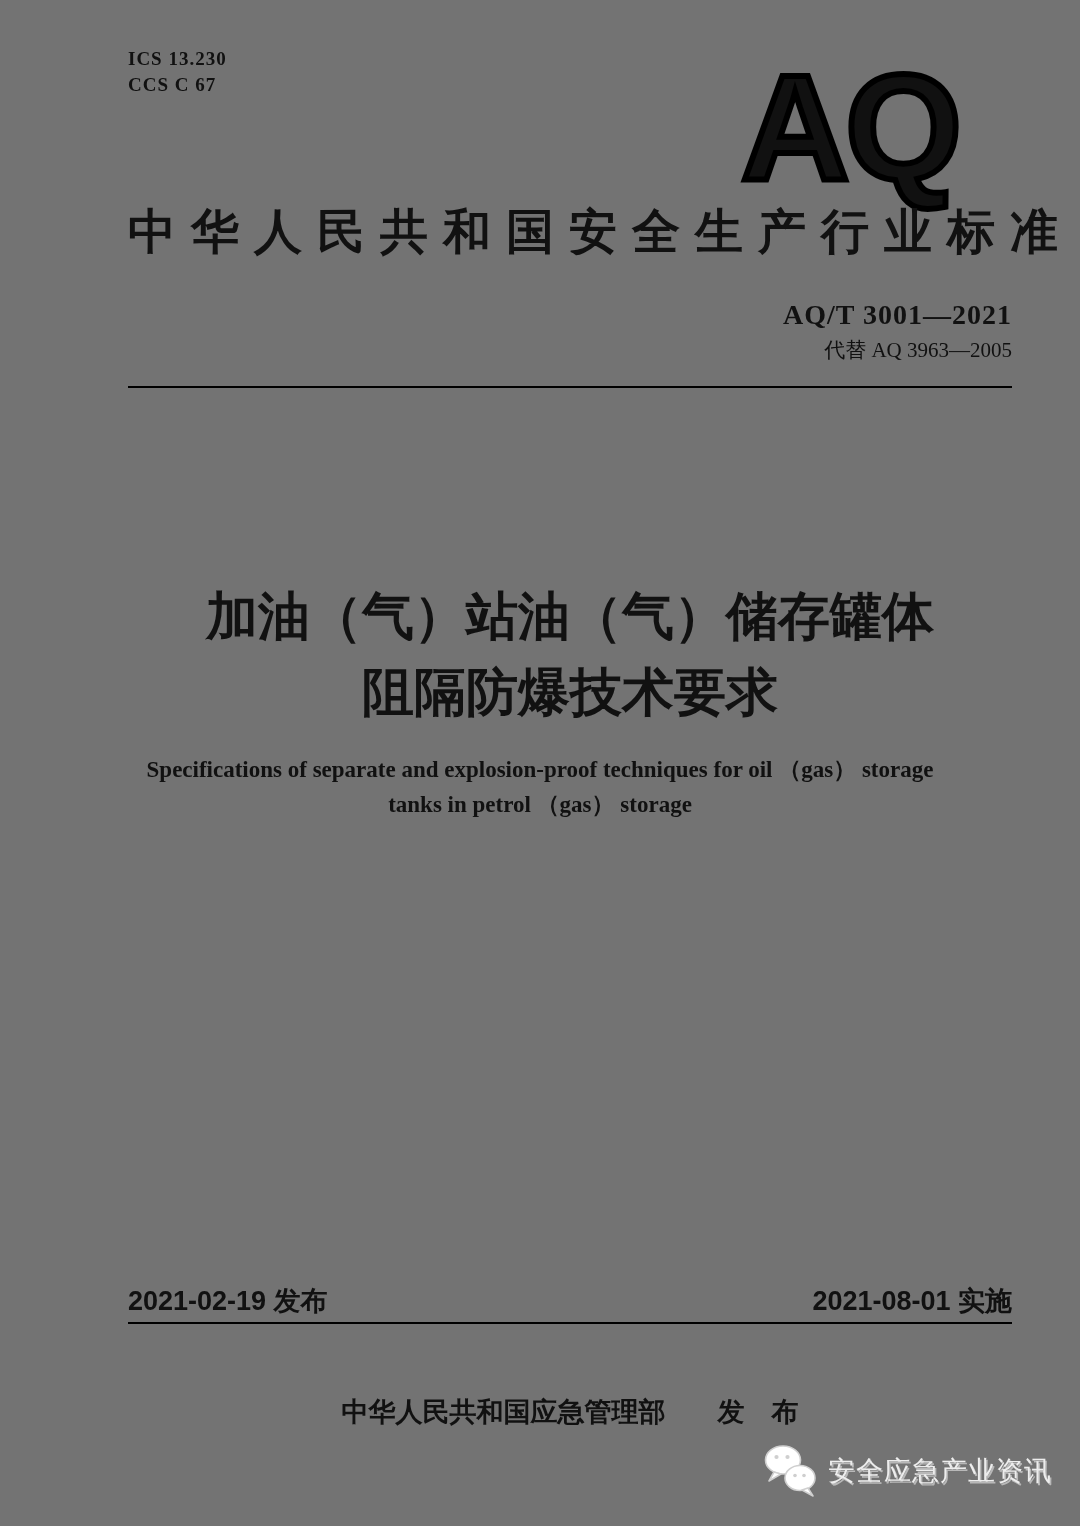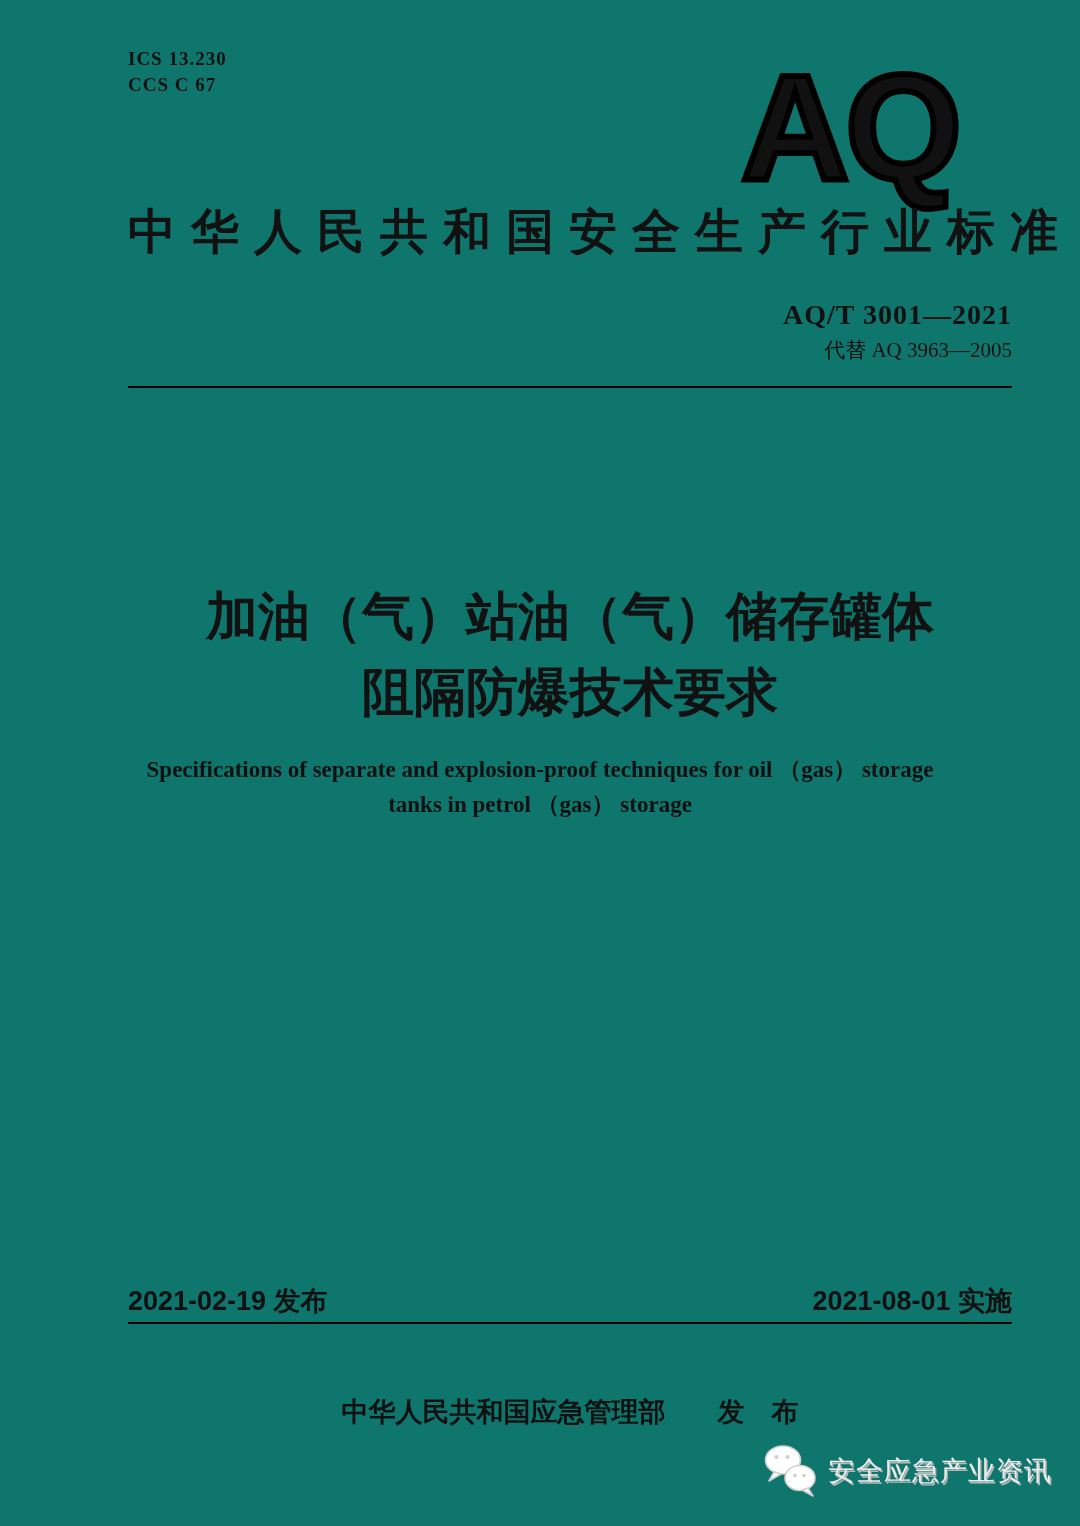--- a/index.html
+++ b/index.html
@@ -1,20 +1,20 @@
 <!DOCTYPE html>
 <html><head>
 <meta charset="utf-8">
 <style>
   html,body{margin:0;padding:0;background:#e9e9e9;}
   .page{
     position:relative;
     width:1080px;height:1526px;
     margin:0 auto;
-    background:#0f766e;
+    background:#737373;
     overflow:hidden;
     font-family:"Liberation Sans","DejaVu Sans",sans-serif;
     color:#111;
   }
   
   .codes{
     position:absolute;left:128px;top:46px;
     font-family:"Liberation Serif","DejaVu Serif",serif;
     font-weight:bold;font-size:19px;line-height:26px;letter-spacing:1px;
   }

